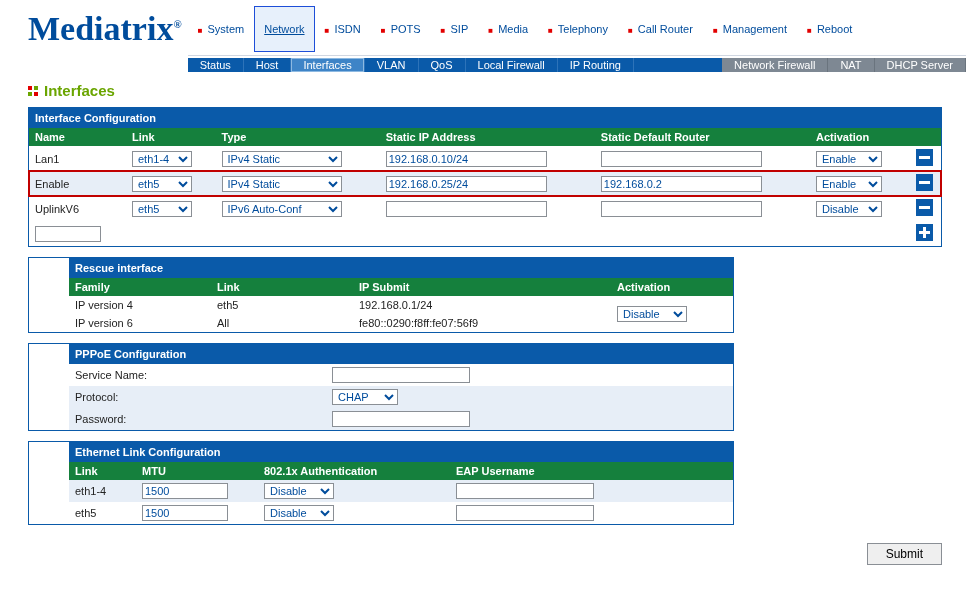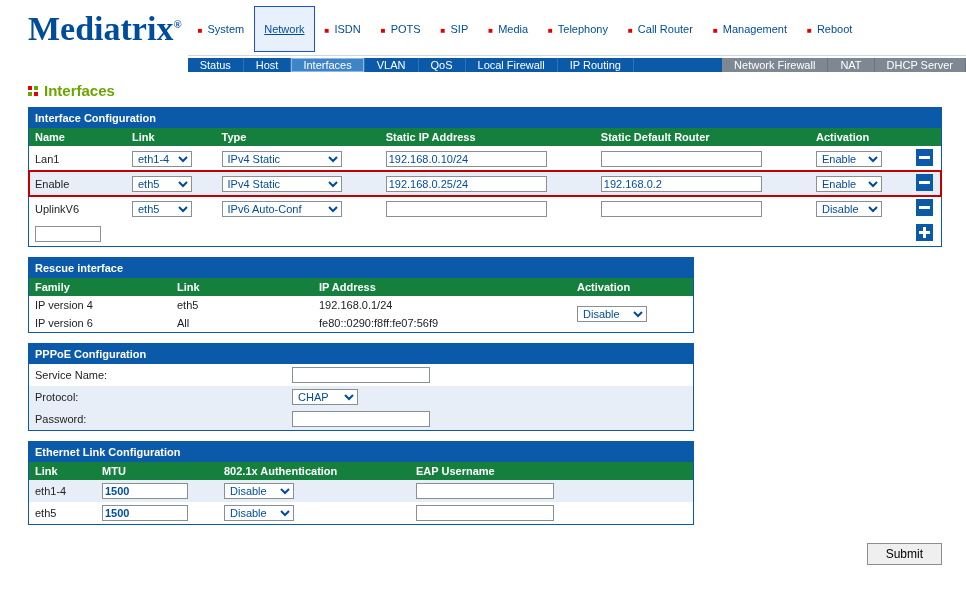--- a/index.html
+++ b/index.html
@@ -47,21 +47,21 @@
   .subnav-row a.gray { background: #7e8893; border-right: 1px solid #6a747e; }
   .subnav-row .spacer { flex:1; background:#0a5aa9; }
 
   .pgtitle { display:flex; align-items:center; gap:6px; margin: 10px 0 8px 28px; }
   .pgtitle-icon { display:inline-block; }
   .pgtitle-icon svg { display:block; }
   h2.page-title { color: #6aa500; font-size: 15px; font-weight: bold; margin:0; }
 
   .panel { margin: 0 24px 10px 28px; border: 1px solid #0a5aa9; }
   .panel.wide { }
-  .panel.small { width: 664px; }
+  .panel.small { width: 664px; padding-left: 40px; }
 
   .panel-head {
     background: #0a5aa9;
     color: #fff;
     font-weight: bold;
     padding: 4px 6px;
     font-size: 11px;
   }
   .colhead {
     background: #15803d;
@@ -85,21 +85,21 @@
   select { padding: 0 1px; }
   .linksel { width: 60px; }
   .typesel { width: 120px; }
   .ipin { width: 155px; }
   .ensel { width: 66px; }
   .nm-in { width: 60px; }
   .chapsel { width: 66px; }
   .dissel { width: 70px; }
   .eap-in { width: 132px; background:#eceef1; }
   .svc-in { width: 132px; }
-  .mtu-in { width: 80px; font-weight: bold; }
+  .mtu-in { width: 80px; }
 
   .btn-minus, .btn-plus {
     display: inline-block;
     width: 17px; height: 17px;
     background: #0a5aa9;
     position: relative;
     cursor: pointer;
   }
   .btn-minus::before, .btn-plus::before, .btn-plus::after {
     content: "";
@@ -233,21 +233,21 @@
 
   <div class="panel small">
     <table>
       <tbody>
           <tr class="colhead">
             <td colspan="4" class="panel-head">Rescue interface</td>
           </tr>
       <tr class="colhead">
         <th style="width:130px">Family</th>
         <th style="width:130px">Link</th>
-        <th>IP Address</th>
+        <th>IP Submit</th>
         <th style="width:110px">Activation</th>
       </tr>
       <tr>
         <td>IP version 4</td>
         <td>eth5</td>
         <td>192.168.0.1/24</td>
         <td rowspan="2" style="vertical-align:middle">
           <select class="dissel"><option>Disable</option></select>
         </td>
       </tr>

